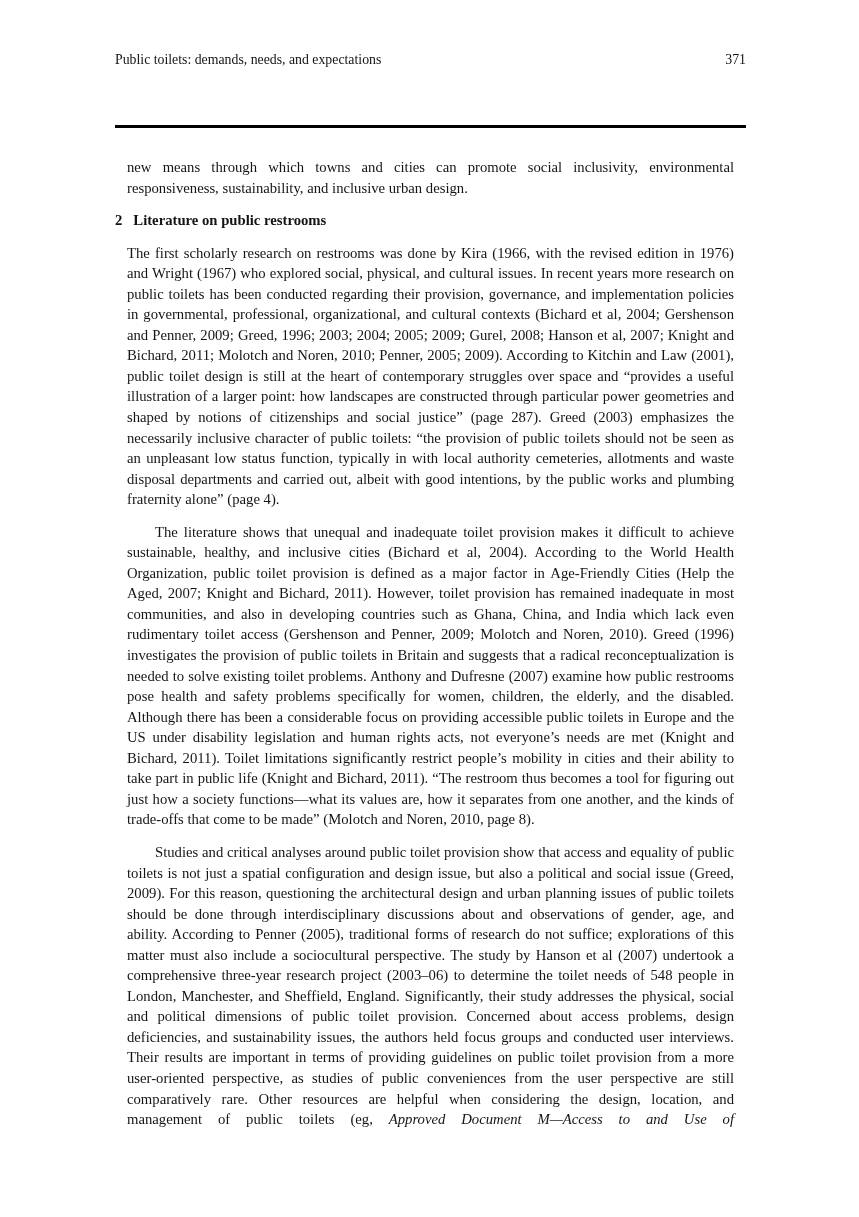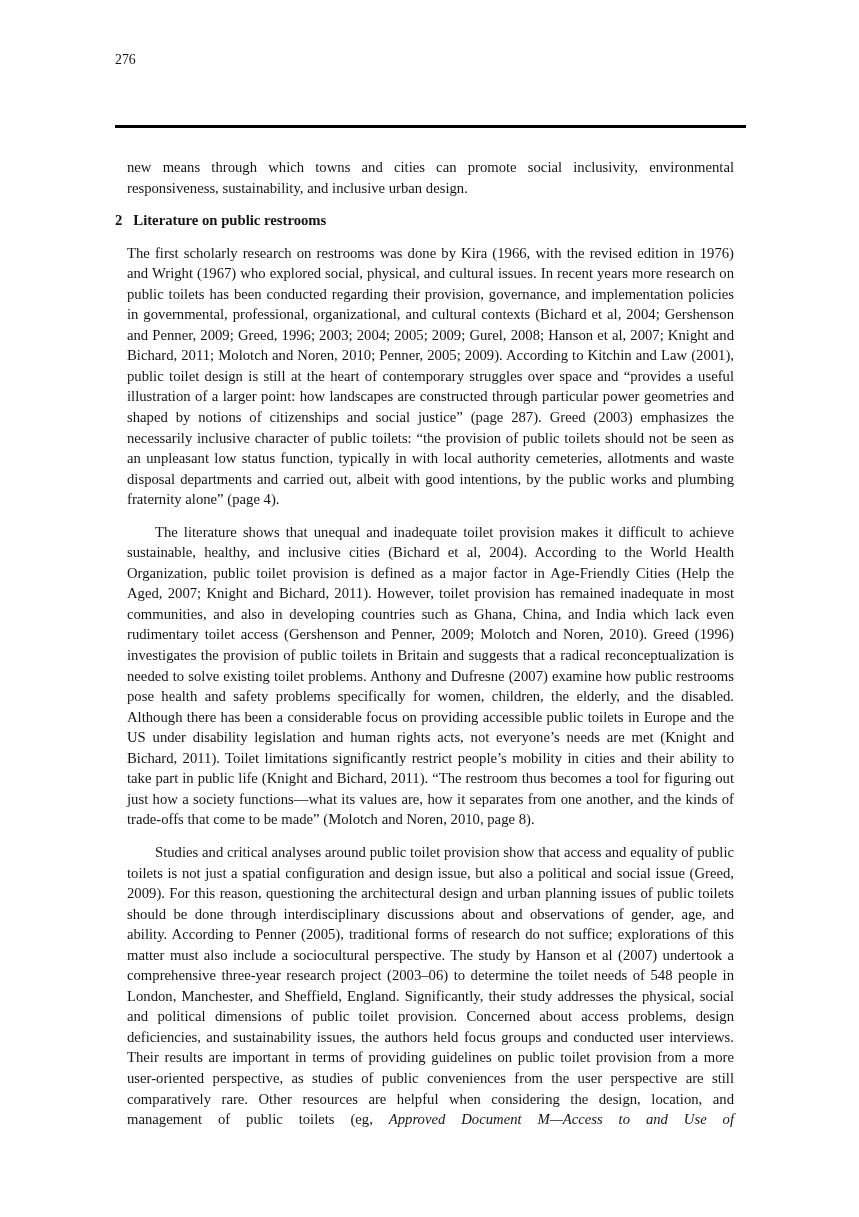--- a/index.html
+++ b/index.html
@@ -67,21 +67,22 @@
   em.doc-title {
     font-style: italic;
   }
 </style>
 </head>
 <body>
 
 <div class="page">
 
   <div class="running-header">
-    <span>276</span>
+    <span>Public toilets: demands, needs, and expectations</span>
+    <span>371</span>
   </div>
 
   <div class="header-rule"></div>
 
   <div class="body-text">
 
     <p class="noindent">new means through which towns and cities can promote social inclusivity, environmental responsiveness, sustainability, and inclusive urban design.</p>
 
     <h2>
       <span class="secnum">2</span><span>Literature on public restrooms</span>

